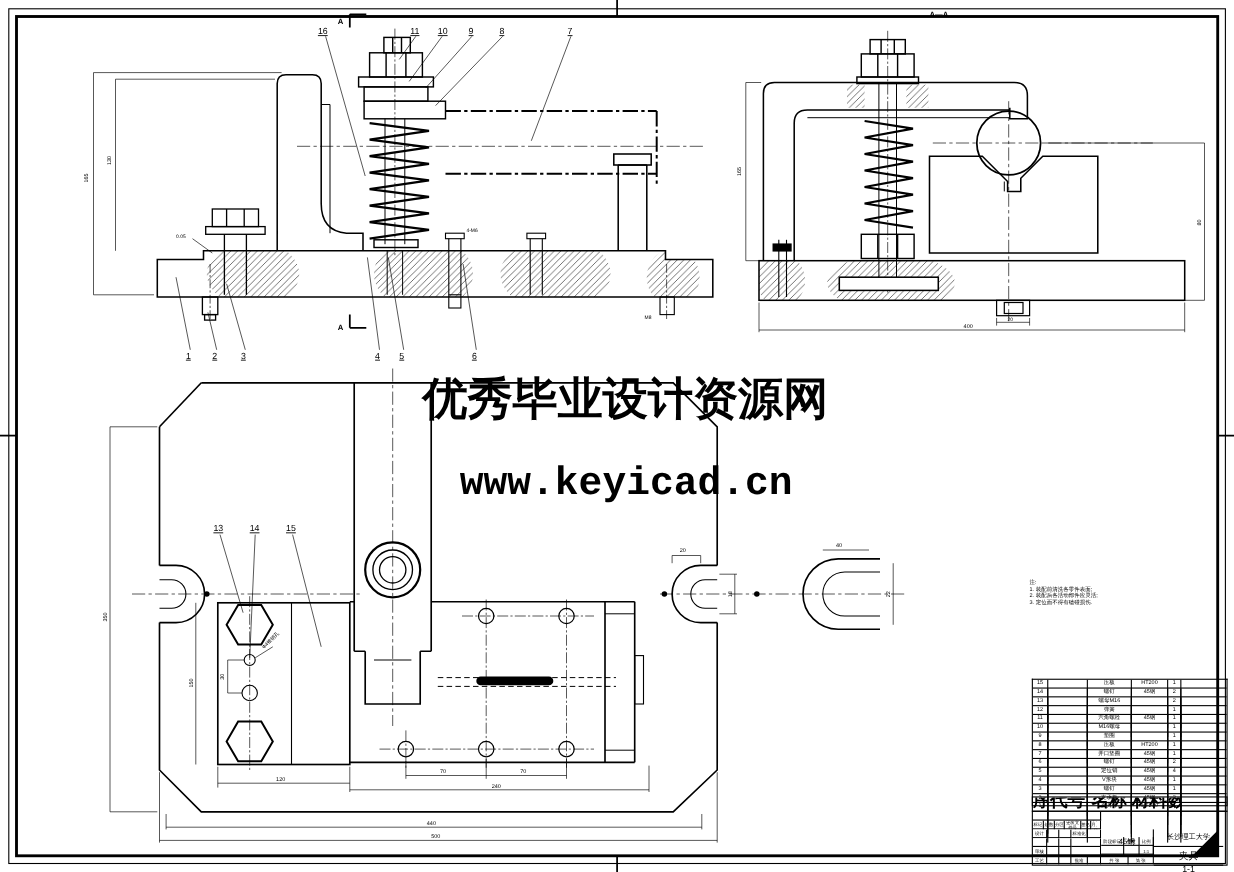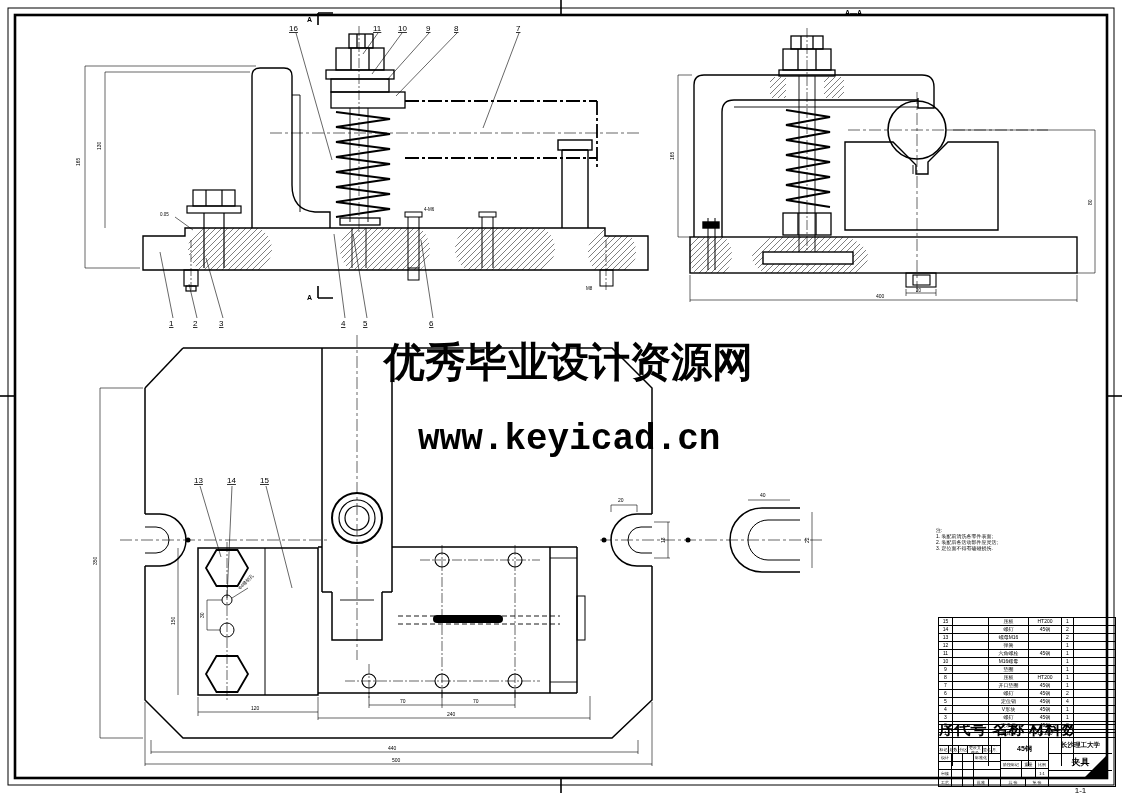--- a/index.html
+++ b/index.html
@@ -18,21 +18,21 @@
   
   #parts{left:938px;top:617px;width:176px;border:1.5px solid #000;border-bottom:none;font-size:5px;}
   .prow{display:grid;grid-template-columns:14px 36px 40px 33px 12px auto;height:7px;line-height:7px;border-bottom:1px solid #000;}
   .prow>div{border-right:1px solid #000;overflow:hidden;white-space:nowrap;text-align:center;}
   .prow>div:last-child{border-right:none;margin-top:36px;}
   .phead{font-weight:bold;}
   
   #tblock{left:938px;top:737px;width:176px;height:48px;border:1.5px solid #000;font-size:4px;}
   #tblock .abs{position:absolute;box-sizing:border-box;overflow:hidden;}
   .cell{border-right:1px solid #000;border-bottom:1px solid #000;display:flex;align-items:center;justify-content:center;text-align:center;}
-  .big{font-size:7px;font-weight:bold;}
+  .big{font-size:7px;font-weight:normal;margin-top:16px;}
 </style>
 </head>
 <body>
 
 <svg width="1122" height="793" viewBox="0 0 1122 793">
   <defs>
     <pattern id="h" patternUnits="userSpaceOnUse" width="6" height="6">
       <path d="M0,6 L6,0" stroke="#000" stroke-width="0.5"></path>
     </pattern>
     <clipPath id="clipFrontPlate">

